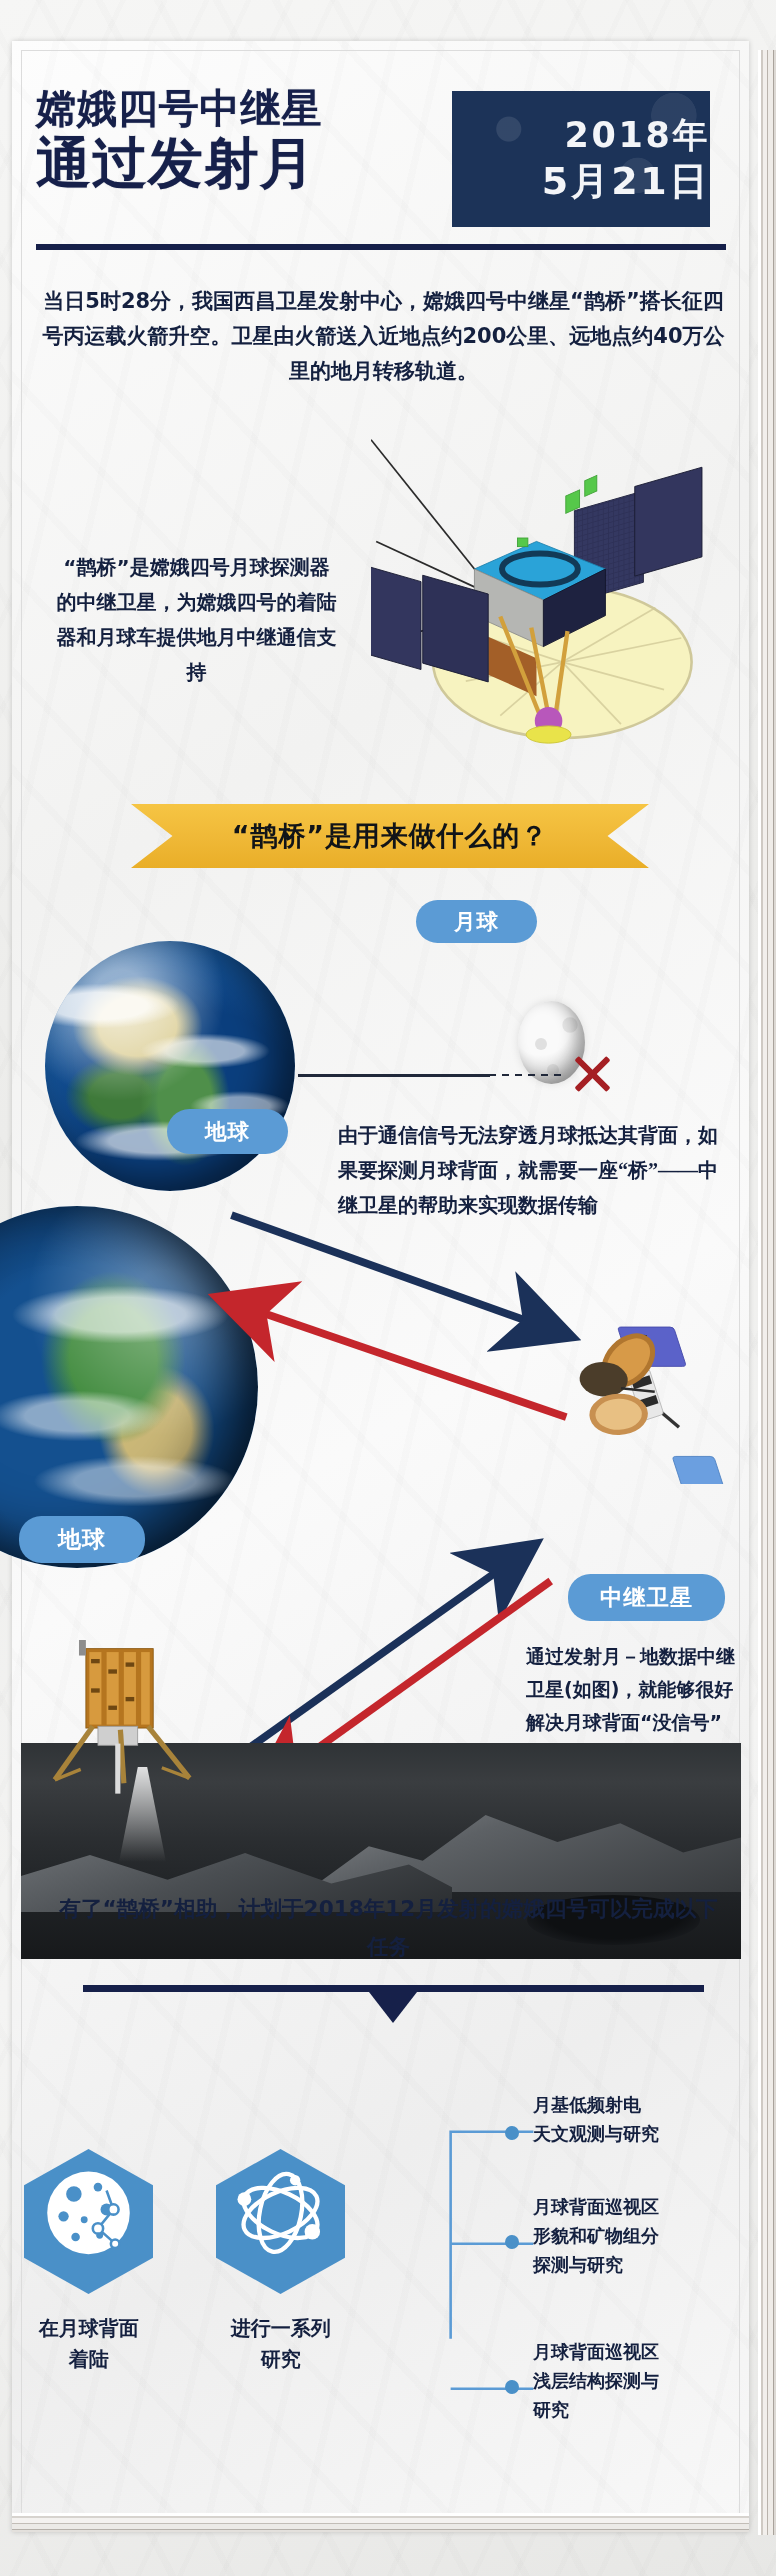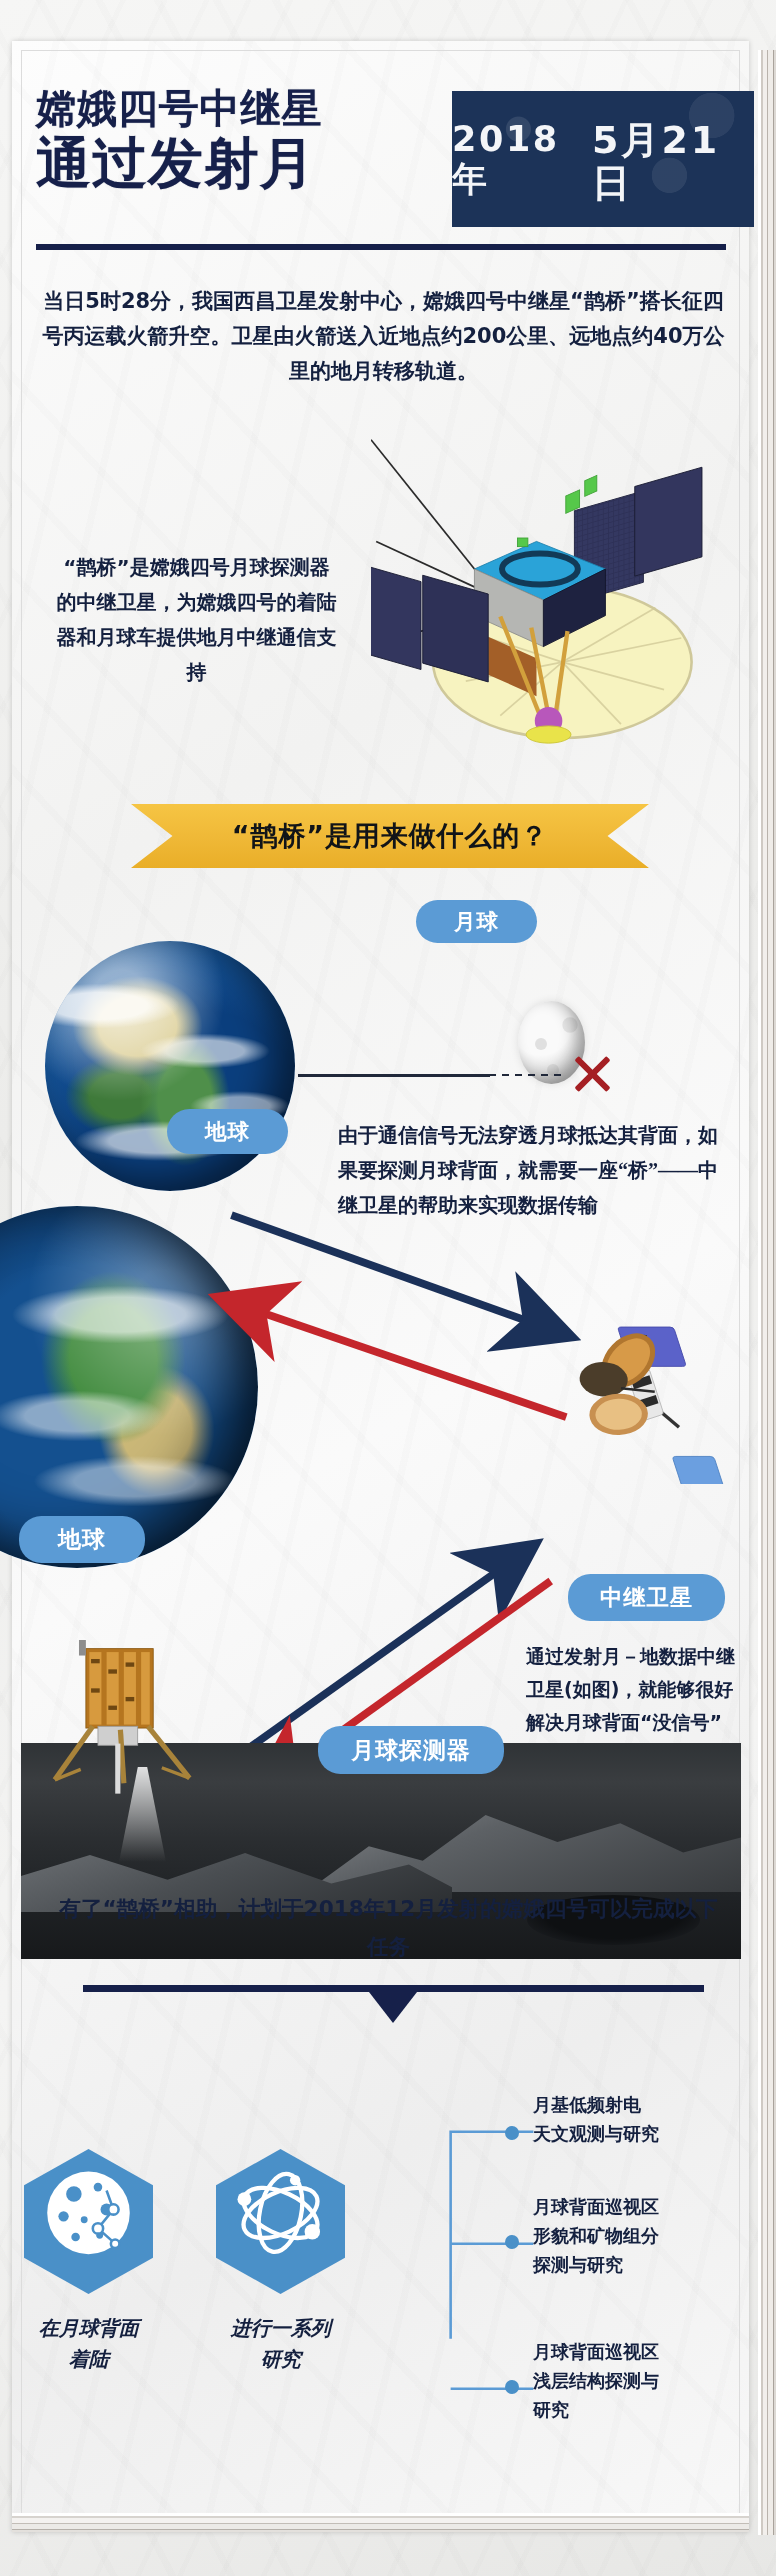--- a/index.html
+++ b/index.html
@@ -34,27 +34,27 @@
   .header{position:absolute;left:36px;top:86px;width:690px;height:147px;}
   .title-block{position:absolute;left:0;top:0;width:406px;}
   .title-line{
     color:#16204a;font-weight:bold;letter-spacing:0.9px;
     font-family:"DejaVu Sans","Liberation Sans",sans-serif;
     text-shadow:0 0 0.9px rgba(22,32,74,.55);
   }
   .title-l1{font-size:40px;line-height:45px;}
   .title-l2{font-size:55px;line-height:60px;margin-top:1.7px;}
   .date-badge{
-    position:absolute;left:416px;top:5.2px;width:302px;height:136px;
+    position:absolute;left:416px;top:5.2px;width:258px;height:136px;
     background:
       radial-gradient(circle at 22% 28%, rgba(255,255,255,.10) 0 12px, rgba(255,255,255,0) 13px),
       radial-gradient(circle at 72% 62%, rgba(255,255,255,.08) 0 17.3px, rgba(255,255,255,0) 18px),
       radial-gradient(circle at 86% 18%, rgba(255,255,255,.07) 0 22.4px, rgba(255,255,255,0) 23px),
       #1c3358;
-    display:flex;flex-direction:row;align-items:center;justify-content:center;
+    display:flex;flex-direction:column;align-items:flex-end;justify-content:center;
   }
   .date-y,.date-d{color:#f3f5f8;font-weight:bold;letter-spacing:2.6px;
     font-family:"DejaVu Sans","Liberation Sans",sans-serif;}
   .date-y{font-size:35px;line-height:40px;}
   .date-d{font-size:38px;line-height:43px;margin-top:5.2px;}
   .rule{position:absolute;left:36px;top:244px;width:690px;height:6px;
     background:linear-gradient(180deg,#16204a 0 2.6px,#ffffff 2.6px 3.5px,#16204a 3.5px 6px);}
 
   
   .intro{position:absolute;left:40px;top:274px;width:687px;
@@ -168,21 +168,21 @@
   
   .hexwrap{position:absolute;top:2149px;}
   .hex{width:129px;height:145px;background:#4a90c8;
     clip-path:polygon(50% 0,100% 25%,100% 75%,50% 100%,0 75%,0 25%);
     position:relative;}
   .hex-label{margin-top:19px;width:164px;text-align:center;
     font-size:20px;line-height:31px;color:#14203f;font-weight:bold;
     font-family:"DejaVu Sans","Liberation Sans",sans-serif;}
   .hex1{left:24px;}
   .hex2{left:216px;}
-  .hex1 .hex-label,.hex2 .hex-label{margin-left:-17.3px;font-style:italic;}
+  .hex1 .hex-label,.hex2 .hex-label{margin-left:-17.3px;}
 
   
   .connectors{position:absolute;left:371px;top:2080px;width:380px;height:388px;}
   .bullets{position:absolute;left:533px;top:2078px;width:216px;}
   .bullet{position:absolute;width:205px;font-size:18px;line-height:29px;
     color:#14203f;font-weight:bold;font-family:"DejaVu Sans","Liberation Sans",sans-serif;}
   .b1{top:12px;}
   .b2{top:114px;}
   .b3{top:259px;}
   .dot{position:absolute;width:14px;height:14px;border-radius:50%;background:#4a90c8;}
@@ -376,21 +376,20 @@
       <g stroke="#a8833a" stroke-width="4" fill="none">
         <path d="M16 162 L46 150"></path>
           <path d="M172 160 L140 148"></path>
       </g>
       <rect x="86" y="120" width="6" height="58" fill="#dcdcdc"></rect>
       <rect x="44" y="0" width="8" height="18" fill="#8d8d8d"></rect>
     </svg>
   </div>
   <div class="plume"></div>
 
-  <div class="pill pill-probe">月球探测器</div>
 
   <div class="closing">有了“鹊桥”相助，计划于2018年12月发射的嫦娥四号可以完成以下任务</div>
   <div class="rule2"></div>
   <div class="caret"></div>
 
   <div class="hexwrap hex1">
     <div class="hex">
       <svg viewBox="0 0 150 168" width="129" height="145">
         <circle cx="75" cy="74" r="48" fill="#ffffff"></circle>
         <g fill="#4a90c8">

